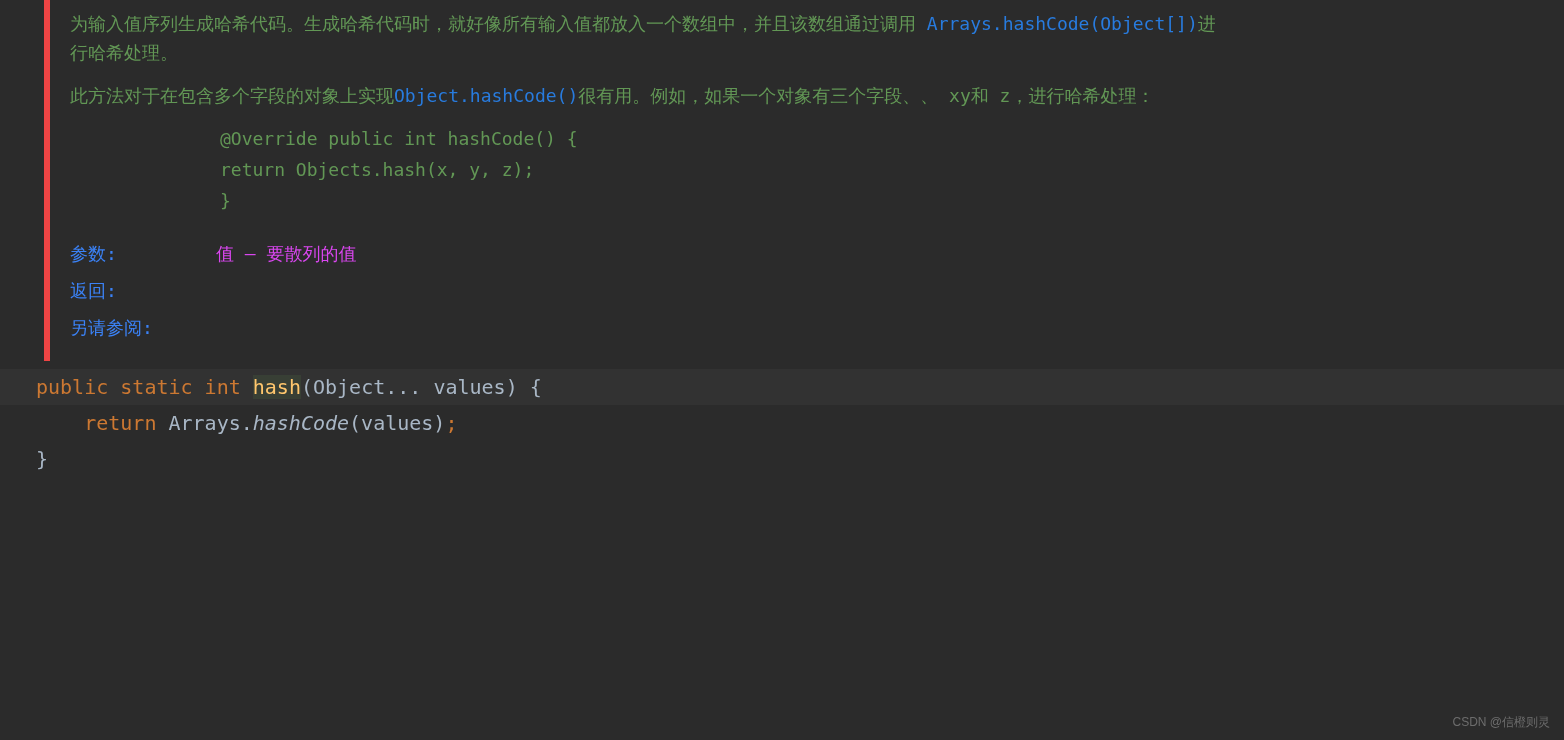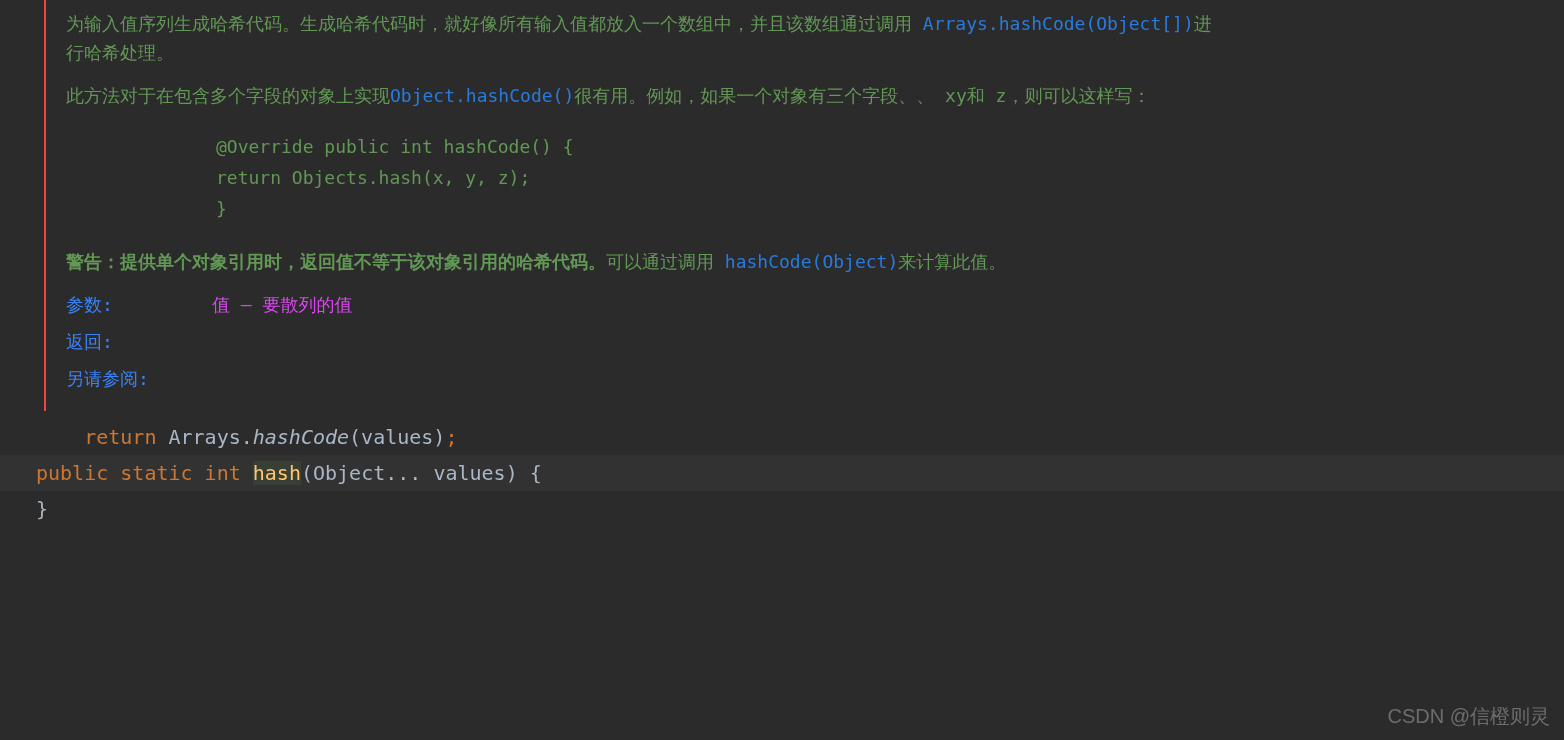--- a/index.html
+++ b/index.html
@@ -12,36 +12,36 @@
     font-family: 'Menlo', 'Monaco', 'Consolas', monospace;
     font-size: 18px;
     line-height: 1.6;
     color: #a9b7c6;
     width: 1564px;
     height: 740px;
     overflow: hidden;
     position: relative;
   }
   .javadoc-popup {
-    border-left: 2px solid #ef4444;
+    border-left: 6px solid #ef4444;
     margin-left: 44px;
     padding: 10px 20px 10px 20px;
     max-width: 1200px;
   }
   .doc-text {
     color: #629755;
     margin-bottom: 14px;
   }
   .doc-link {
     color: #287bde;
   }
   .code-block {
     color: #629755;
     padding-left: 150px;
-    margin: 22px 0 24px 0;
+    margin: 14px 0 24px 0;
     line-height: 1.7;
   }
   .bold-warn {
     color: #629755;
     font-weight: bold;
   }
   .param-row {
     display: flex;
     margin-bottom: 8px;
   }
@@ -78,62 +78,59 @@
   .cls { color: #a9b7c6; }
   .param { color: #a9b7c6; }
   .punct { color: #a9b7c6; }
   .semi { color: #cc7832; }
   .italic-call { font-style: italic; color: #a9b7c6; }
   .watermark {
     position: absolute;
     bottom: 8px;
     right: 14px;
     color: #888;
-    font-size: 20px;
+    font-size: 12px;
     font-family: sans-serif;
     opacity: 0.7;
   }
 </style>
 </head>
 <body>
 
 <div class="javadoc-popup">
 
   <div class="doc-text">
     <span>为输入值序列生成哈希代码。生成哈希代码时，就好像所有输入值都放入一个数组中，并且该数组通过调用 </span><span class="doc-link">Arrays.hashCode(Object[])</span><span>进行哈希处理。</span>
   </div>
 
   <div class="doc-text">
-    <span>此方法对于在包含多个字段的对象上实现</span><span class="doc-link">Object.hashCode()</span><span>很有用。例如，如果一个对象有三个字段、、 xy和 z，则可以这样写：</span>
+    <span>此方法对于在包含多个字段的对象上实现</span><span class="doc-link">Object.hashCode()</span><span>很有用。例如，如果一个对象有三个字段、、 xy和 z，进行哈希处理：</span>
   </div>
 
   <div class="code-block">
     <div>@Override public int hashCode() {</div>
     <div>    return Objects.hash(x, y, z);</div>
     <div>}</div>
   </div>
 
-  <div class="doc-text">
-    <span class="bold-warn">警告：提供单个对象引用时，返回值不等于该对象引用的哈希代码。</span><span>可以通过调用 </span><span class="doc-link">hashCode(Object)</span><span>来计算此值。</span>
-  </div>
 
   <div class="param-row">
     <div class="param-label">参数:</div>
     <div class="param-val">值 – 要散列的值</div>
   </div>
 
   <div class="param-row">
     <div class="param-label">返回:</div>
   </div>
 
   <div class="param-row">
     <div class="param-label">另请参阅:</div>
   </div>
 
 </div>
 
 <div class="code-editor">
+  <div class="code-line highlight-line"><span class="kw-public">public</span> <span class="kw-static">static</span> <span class="kw-int">int</span> <span class="fn-hash">hash</span><span class="param">(Object... values) {</span></div>
   <div class="code-line">    <span class="kw-return">return</span><span class="cls"> Arrays.</span><span class="italic-call">hashCode</span><span class="param">(values)</span><span class="semi">;</span></div>
-  <div class="code-line highlight-line"><span class="kw-public">public</span> <span class="kw-static">static</span> <span class="kw-int">int</span> <span class="fn-hash">hash</span><span class="param">(Object... values) {</span></div>
   <div class="code-line"><span class="punct">}</span></div>
 </div>
 
 <div class="watermark">CSDN @信橙则灵</div>
 
 </body></html>

